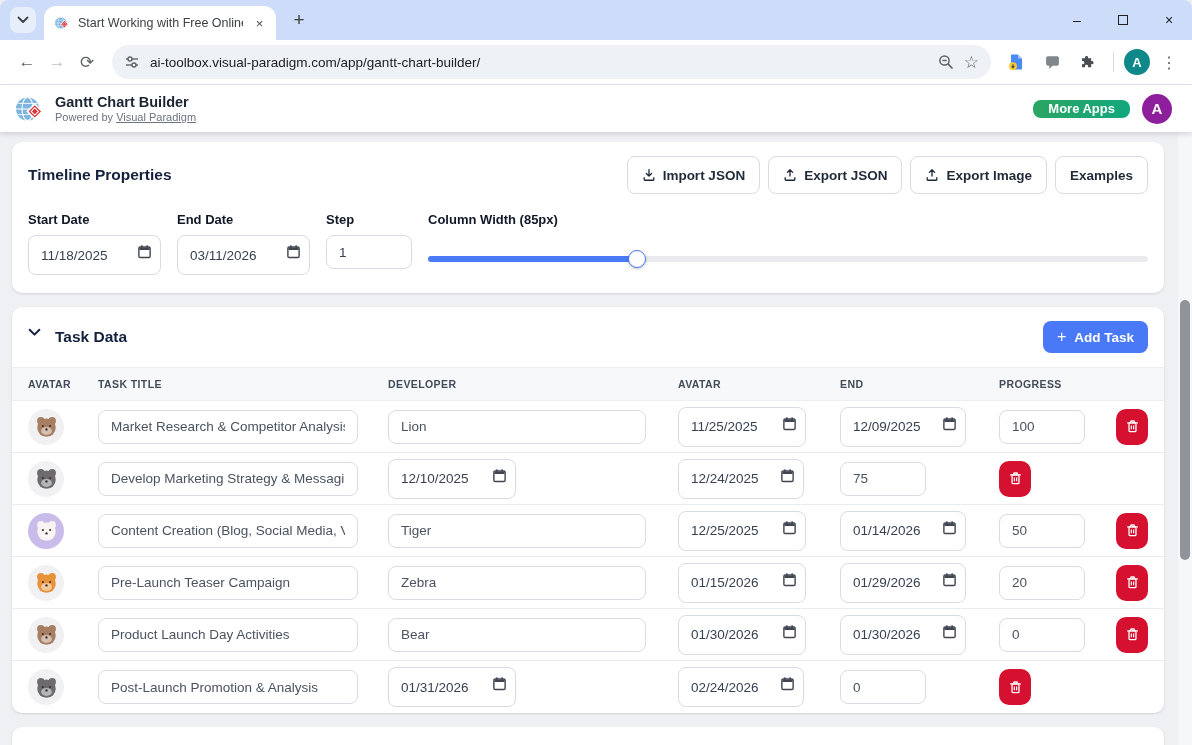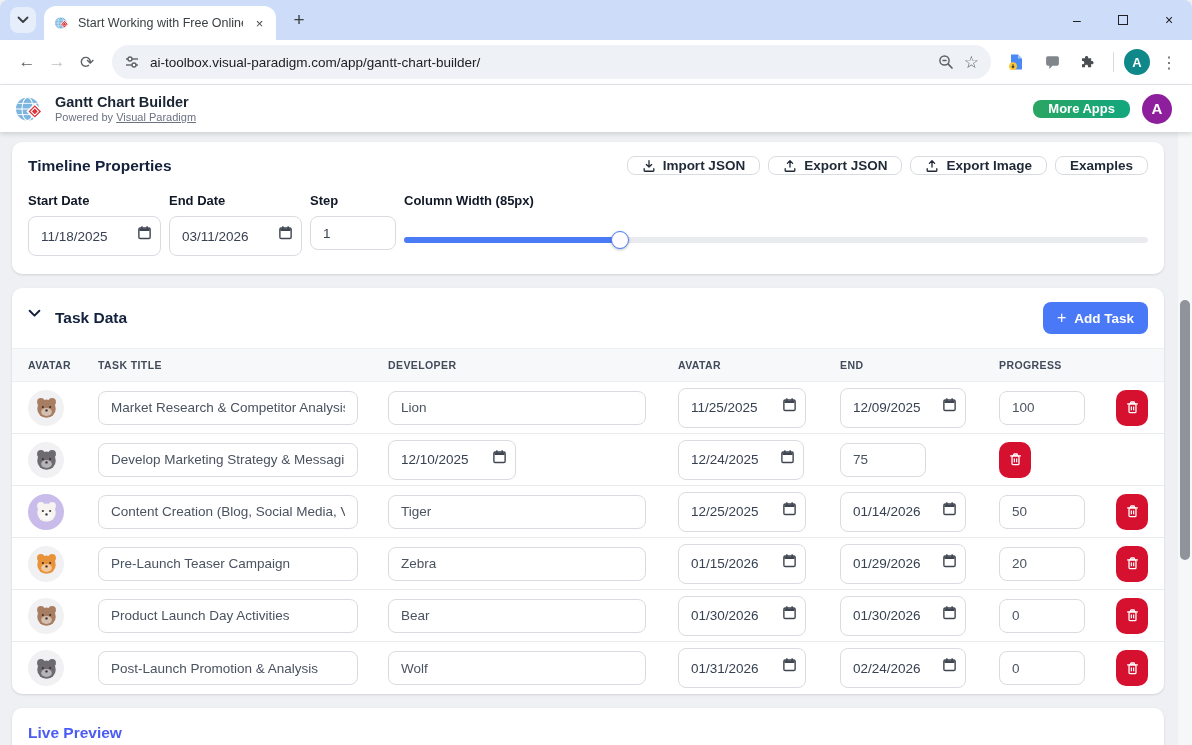--- a/index.html
+++ b/index.html
@@ -39,24 +39,24 @@
   .more-apps { height:18px; padding:0 15px; border:none; border-radius:8px; background:linear-gradient(90deg,#2ba562,#12a77e); color:#fff; font-size:13px; font-weight:bold; font-family:inherit; cursor:pointer; }
   .app-avatar { width:30px; height:30px; border-radius:50%; background:#8d1f9c; color:#fff; font-weight:bold; font-size:15px; display:flex; align-items:center; justify-content:center; margin:0 6px 0 12px; cursor:pointer; }
 
   
   .main { padding:10px 28px 0 12px; }
   .card { background:#fff; border-radius:10px; box-shadow:0 1px 2px rgba(16,24,40,.05),0 1px 3px rgba(16,24,40,.08); }
   .card1 { padding:14px 16px 18px; }
   .card-head { display:flex; align-items:center; }
   .card-title { font-size:15.5px; font-weight:bold; color:#14213d; }
   .btn-row { margin-left:auto; display:flex; gap:8px; }
-  .btn { height:19px; padding:0 14px; background:#fff; border:1px solid #d8dce1; border-radius:8px; font-size:13.5px; font-weight:600; color:#1f2937; font-family:inherit; display:flex; align-items:center; gap:7px; cursor:pointer; }
+  .btn { height:38px; padding:0 14px; background:#fff; border:1px solid #d8dce1; border-radius:8px; font-size:13.5px; font-weight:600; color:#1f2937; font-family:inherit; display:flex; align-items:center; gap:7px; cursor:pointer; }
   .btn svg { width:14px; height:14px; }
 
-  .form-row { display:flex; margin-top:18px; gap:8px; }
+  .form-row { display:flex; margin-top:18px; gap:16px; }
   .fgroup { display:flex; flex-direction:column; }
   .flabel { font-size:13px; font-weight:bold; color:#101828; margin-bottom:8px; }
   .ctrl { height:34px; border:1px solid #d8dce1; border-radius:8px; font-size:13.5px; color:#374151; font-family:inherit; background:#fff; }
   .date-wrap { position:relative; }
   .date-wrap input { width:100%; height:40px; border:1px solid #d8dce1; border-radius:8px; font-size:13.5px; color:#374151; font-family:inherit; padding:0 30px 0 12px; }
   .date-wrap svg { position:absolute; right:9px; top:9px; width:15px; height:15px; color:#3f4650; pointer-events:none; }
   .w133 { width:133px; } .w128 { width:128px; } .w126 { width:126px; }
   .select-wrap { position:relative; width:71px; }
   .select-wrap .ctrl { width:100%; padding:0 20px 0 11px; display:flex; align-items:center; }
   .select-wrap svg { position:absolute; right:7px; top:14px; width:10px; height:7px; color:#9aa1ab; pointer-events:none; }
@@ -461,21 +461,20 @@
 
     <div class="grid trow">
       <div>
           <span class="avatar" data-animal="wolf">
             <svg>
               <use href="#animal"></use>
             </svg>
           </span>
         </div>
       <div><input class="cell-input ti" value="Post-Launch Promotion &amp; Analysis" style=""></div>
-      <div><input class="cell-input di" value="Wolf" style=""></div>
       <div><span class="date-wrap w128" style="display:inline-block"><input value="01/31/2026" style=""><svg>
               <use href="#cal"></use>
             </svg></span></div>
       <div><span class="date-wrap w126" style="display:inline-block"><input value="02/24/2026" style=""><svg>
               <use href="#cal"></use>
             </svg></span></div>
       <div><input class="cell-input pi" value="0" style=""></div>
       <div>
           <button class="del-btn">
             <svg>

